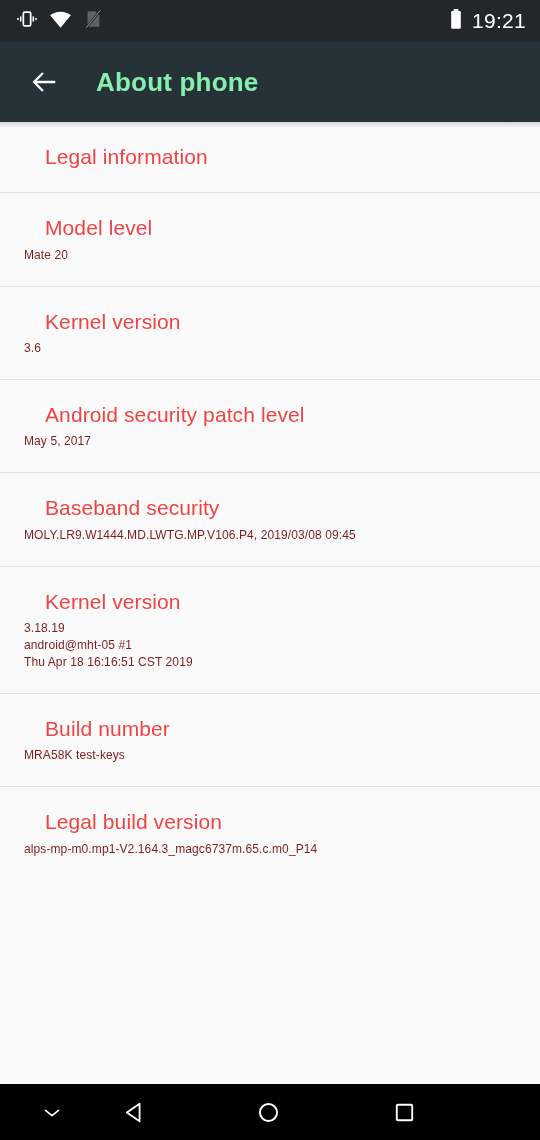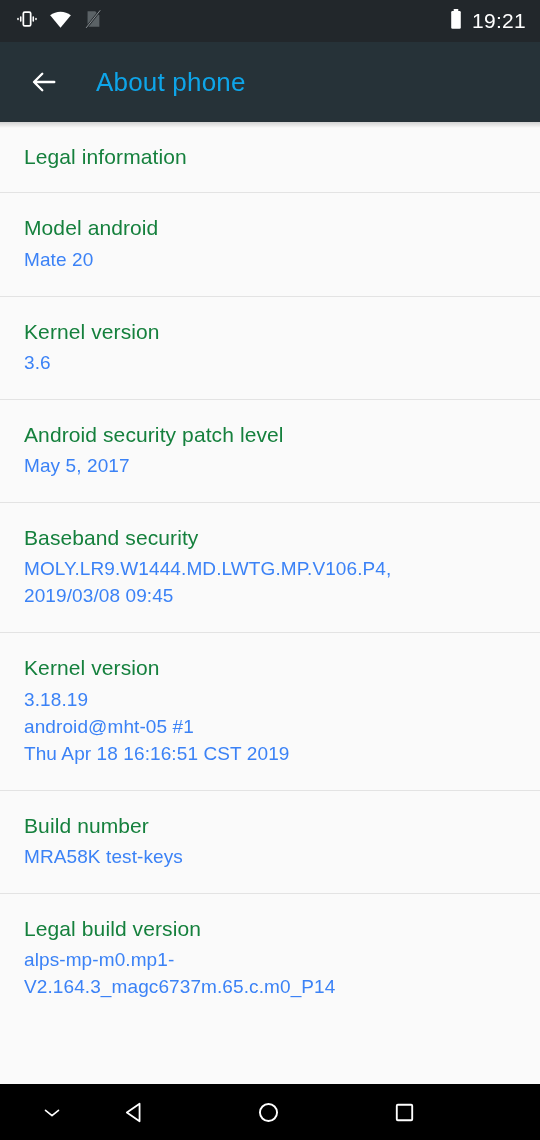--- a/index.html
+++ b/index.html
@@ -29,44 +29,44 @@
   .appbar {
     height:80px; flex:0 0 80px; background:#263238;
     display:flex; align-items:center; padding-left:24px;
     position:relative; z-index:5;
   }
   .back-btn {
     width:40px; height:40px; display:flex; align-items:center; justify-content:center;
     margin-right:32px; cursor:pointer;
   }
   .appbar-title {
-    color:#0ea5e9; font-size:26px; font-weight:400; letter-spacing:.2px;
+    color:#86efac; font-size:26px; font-weight:700; letter-spacing:.2px;
   }
   .appbar-shadow {
     position:absolute; left:0; right:0; top:122px; height:6px; z-index:4;
     background:linear-gradient(to bottom, rgba(0,0,0,.16), rgba(0,0,0,0));
     pointer-events:none;
   }
 
   
   .list {
     flex:1 1 auto; background:#fafafa; overflow:hidden; position:relative;
   }
   .row {
     padding:21px 24px 22px 24px;
     border-bottom:1px solid #e3e3e3;
     background:#fafafa;
     cursor:pointer;
   }
   .row:last-child { border-bottom:none; }
   .row-title {
-    font-size:21px; color:#15803d; line-height:1.3; letter-spacing:.1px;
+    font-size:21px; color:#ef4444; line-height:1.3; letter-spacing:.1px;margin-left:21px;
   }
   .row-sub {
-    font-size:19px; color:#3b82f6; line-height:1.42; margin-top:5px;
+    font-size:12px; color:#7f1d1d; line-height:1.42; margin-top:5px;
     letter-spacing:.1px; white-space:pre-line;
     max-width:400px;
   }
   .row-sub.wide { max-width:395px; }
 
   
   .navbar {
     height:56px; flex:0 0 56px; background:#000000;
     display:flex; align-items:center; position:relative;
   }
@@ -129,21 +129,21 @@
   </div>
   <div class="appbar-shadow"></div>
 
   <div class="list">
 
     <div class="row">
       <div class="row-title">Legal information</div>
     </div>
 
     <div class="row">
-      <div class="row-title">Model android</div>
+      <div class="row-title">Model level</div>
       <div class="row-sub">Mate 20</div>
     </div>
 
     <div class="row">
       <div class="row-title">Kernel version</div>
       <div class="row-sub">3.6</div>
     </div>
 
     <div class="row">
       <div class="row-title">Android security patch level</div>

